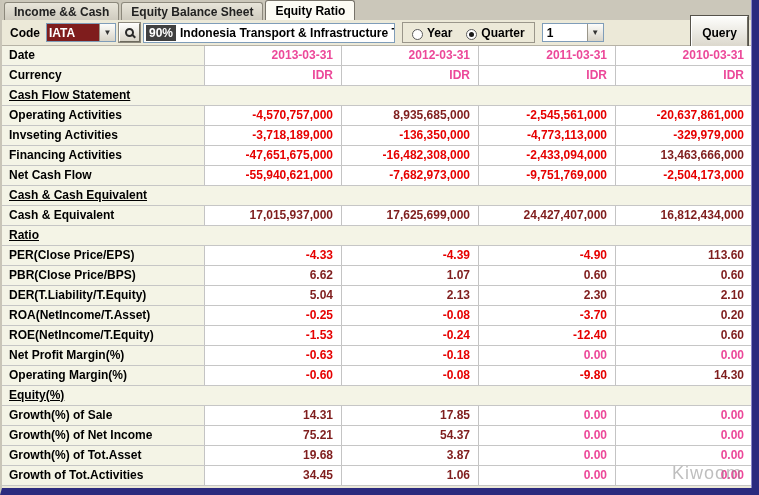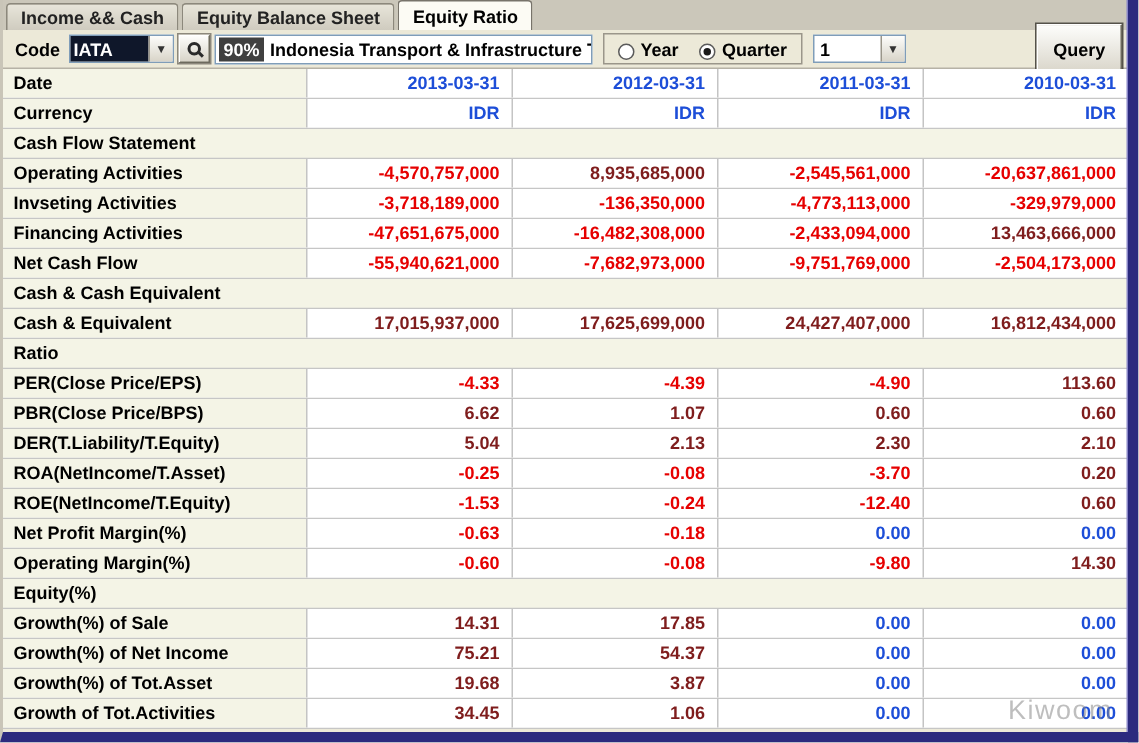--- a/index.html
+++ b/index.html
@@ -21,21 +21,21 @@
     border-radius:3px 3px 0 0; color:#222; font-weight:bold; cursor:default; white-space:nowrap;
   }
   .tab.active { height:20px; background:#fcfbf4; color:#000; border-color:#77736a; }
   
   .toolbar {
     height:26px; background:#ece9d8; display:flex; align-items:center; gap:3px;
     padding:0 4px 0 8px; border-bottom:1px solid #b6b2a6;
   }
   .tb-label { font-weight:bold; color:#000; margin-right:3px; }
   .combo { display:flex; height:19px; border:1px solid #7f9db9; background:#fff; }
-  .combo .sel { width:52px; padding:2px 2px; background:#0f172a; color:#fff; font-weight:bold; overflow:hidden; }
+  .combo .sel { width:52px; padding:2px 2px; background:#7f1d1d; color:#fff; font-weight:bold; overflow:hidden; }
   .drop-btn {
     width:16px; height:100%; background:linear-gradient(#fdfdfb,#d8d4c8); border-left:1px solid #9a968a;
     display:flex; align-items:center; justify-content:center; font-size:8px; color:#333; cursor:default;
   }
   .tool-btn {
     width:21px; height:19px; background:linear-gradient(#fdfdfb,#d8d4c8);
     border:1px solid; border-color:#fff #6d6a5e #6d6a5e #fff; outline:1px solid #8c887c;
     display:flex; align-items:center; justify-content:center; cursor:default;
   }
   .mag { position:relative; width:9px; height:9px; border:2px solid #2a2a2a; border-radius:50%; }
@@ -61,24 +61,24 @@
     border:1px solid; border-color:#fff #6d6a5e #6d6a5e #fff; outline:1px solid #55524a;
     font-weight:bold; font-size:12px; color:#000; display:flex; align-items:center; justify-content:center; cursor:default;text-align:right;
   }
   
   .grid { background:#fff; }
   .row { display:flex; height:20px; border-bottom:1px solid #c6c6c6; background:#fff; }
   .cell { height:100%; line-height:18px; overflow:hidden; white-space:nowrap; font-weight:bold; }
   .cell.label { width:202px; background:#f4f4e6; padding-left:7px; color:#000; }
   .cell.val { width:137px; text-align:right; padding-right:8px; border-left:1px solid #c4c4c4; background:#fff; }
   .row.section { background:#f4f4e6; border-bottom:1px solid #c6c6c6; }
-  .row.section .sectionlabel { width:100%; background:#f4f4e6; padding-left:7px; color:#000; }
+  .row.section .sectionlabel { width:100%; background:#f4f4e6; padding-left:7px; color:#000;text-decoration:underline; }
   .val.neg  { color:#e60000; }
   .val.pos  { color:#7f1d1d; }
-  .val.zero { color:#1d4ed8; }
+  .val.zero { color:#ec4899; }
   
   .watermark {
     position:absolute; right:10px; bottom:4px; font-size:18px; color:#8a8a8a; opacity:.55;
     letter-spacing:1px; pointer-events:none;
   }
 </style>
 </head>
 <body>
 
 <div class="window">

